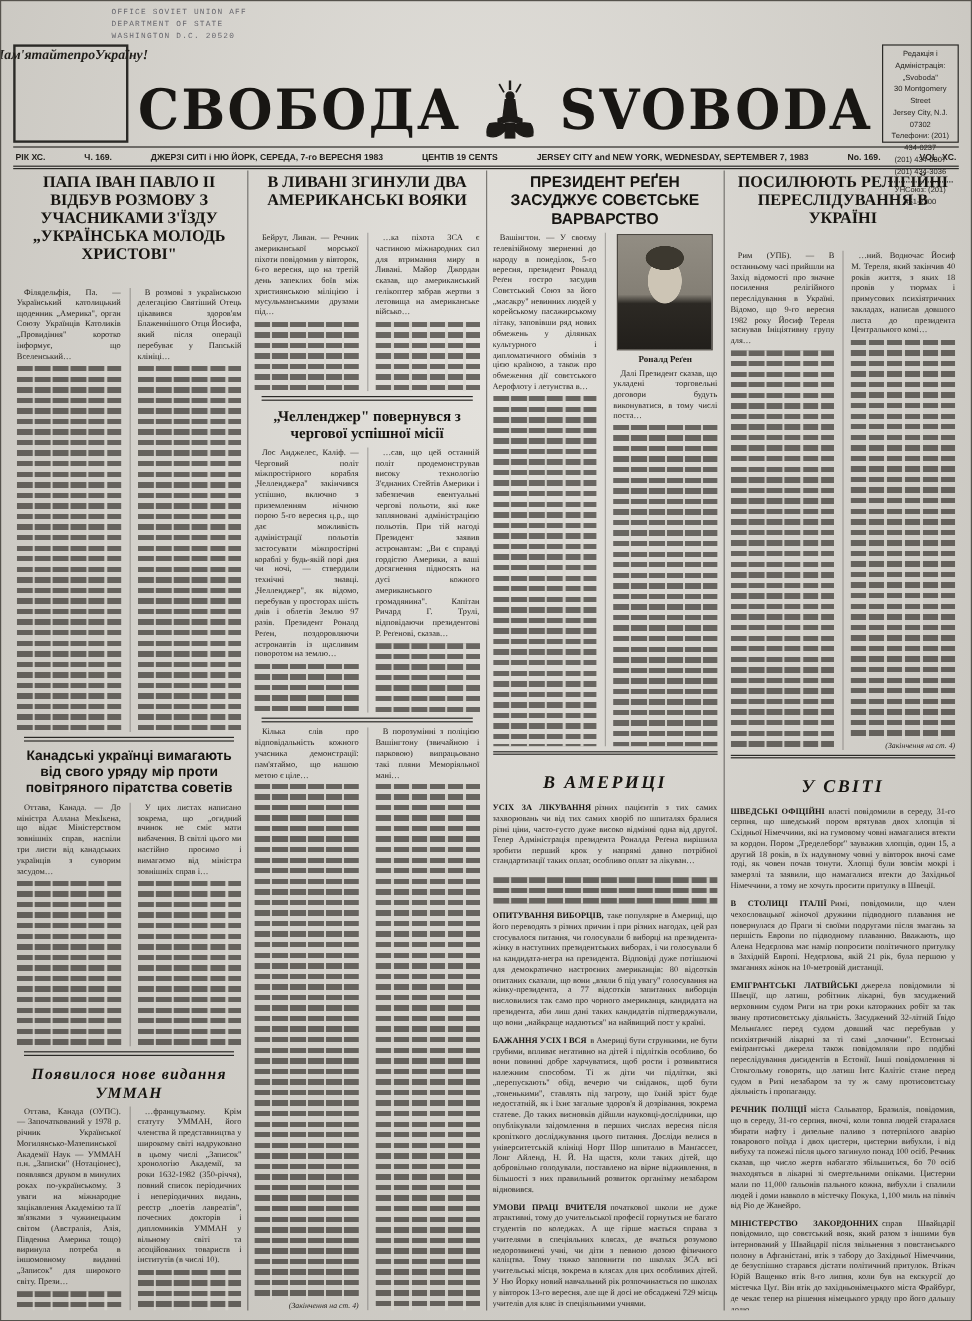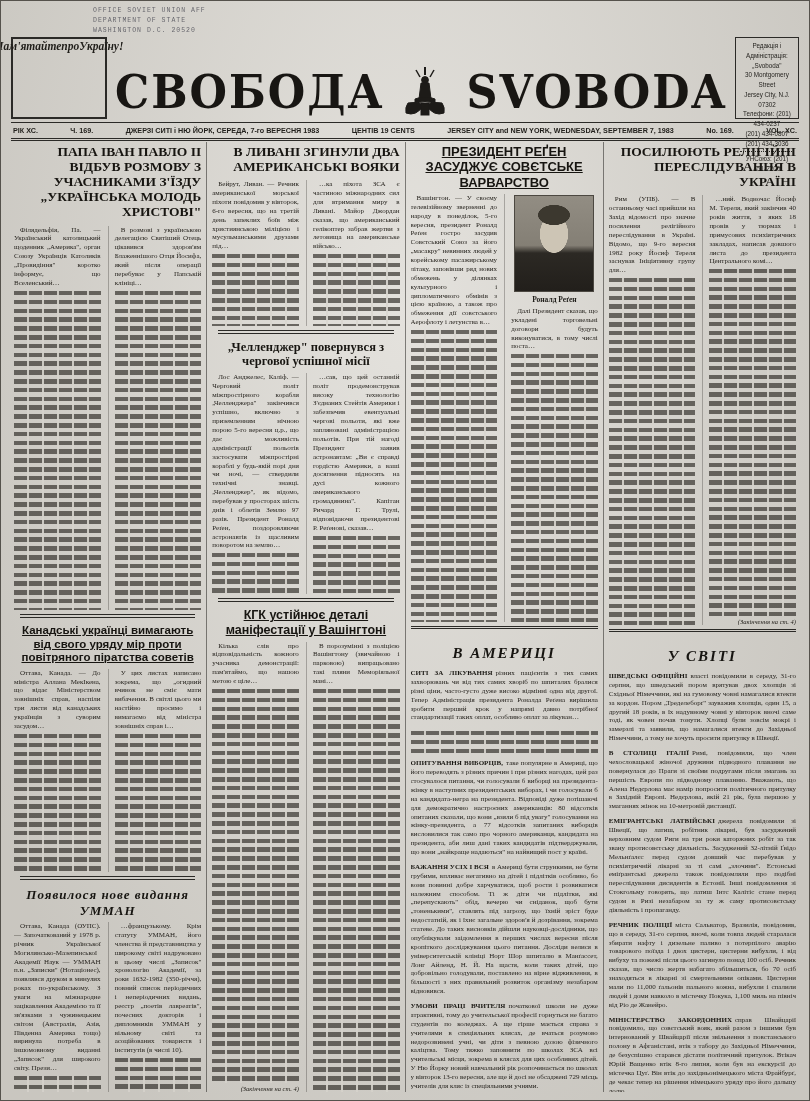--- a/index.html
+++ b/index.html
@@ -29,23 +29,23 @@
   .dateline{position:absolute;left:10px;right:10px;top:121px;height:15px;
     border-top:1px solid #2b2a27;border-bottom:3px double #2b2a27;
     display:flex;align-items:center;justify-content:space-between;
     font:bold 7.2px "Liberation Sans", sans-serif;color:#23211d;padding:0 2px;}
   
   .cols{position:absolute;left:8px;right:8px;top:141px;bottom:8px;display:flex;}
   .col{flex:1;padding:0 5px;display:flex;flex-direction:column;overflow:hidden;min-width:0;}
   .col + .col{border-left:1px solid rgba(40,38,34,.55);}
   .rule-double{border-top:1px solid #2b2a27;border-bottom:1px solid #2b2a27;height:2px;margin:4px 6px;}
   
-  .h-serif{font:bold 13.5px "Liberation Serif", serif;line-height:1.12;text-align:right;margin:2px 0 6px;color:#171511;}
+  .h-serif{font:bold 13.5px "Liberation Serif", serif;line-height:1.12;text-align:center;margin:2px 0 20px;color:#171511;}
   .h-serif-sm{font:bold 12.5px "Liberation Serif", serif;line-height:1.15;text-align:center;margin:2px 0 4px;color:#171511;}
-  .h-sans{font:bold 12.5px "Liberation Sans", sans-serif;line-height:1.18;text-align:center;margin:2px 0 4px;color:#171511;text-decoration:underline;}
+  .h-sans{font:bold 12.5px "Liberation Sans", sans-serif;line-height:1.18;text-align:center;margin:2px 0 4px;color:#171511;}
   .h-ital{font:italic bold 13px "Liberation Serif", serif;text-align:center;letter-spacing:1px;margin:3px 0 3px;color:#171511;}
   
   .article{overflow:hidden;display:flex;flex-direction:column;}
   .body2{display:flex;gap:7px;flex:1;min-height:0;}
   .subcol{flex:1;display:flex;flex-direction:column;min-width:0;}
   .subcol + .subcol{border-left:1px solid rgba(40,38,34,.30);padding-left:6px;}
   .btxt{font:7px "Liberation Serif", serif;line-height:1.27;text-align:justify;color:#26231e;}
   .btxt::first-letter{padding-left:6px;}
   .fill{flex:1 1 auto;min-height:6px;opacity:.78;margin-top:3px;
     background-image:
@@ -197,21 +197,20 @@
             <div class="fill"></div>
           </div>
           <div class="subcol">
             <div class="btxt">…сав, що цей останній політ продемонстрував високу технологію З'єднаних Стейтів Америки і забезпечив евентуальні чергові польоти, які вже запляновані адміністрацією польотів. При тій нагоді Президент заявив астронавтам: „Ви є справді гордістю Америки, а ваші досягнення підносять на дусі кожного американського громадянина". Капітан Ричард Г. Трулі, відповідаючи президентові Р. Реґенові, сказав…</div>
             <div class="fill"></div>
           </div>
         </div>
       </div>
       <div class="rule-double"></div>
       <div class="article a-kgk">
-        <div class="h-sans">КГК устійнює деталі маніфестації у Вашінгтоні</div>
         <div class="body2">
           <div class="subcol">
             <div class="btxt">Кілька слів про відповідальність кожного учасника демонстрації: пам'ятаймо, що нашою метою є ціле…</div>
             <div class="fill"></div>
             <div class="cont">(Закінчення на ст. 4)</div>
           </div>
           <div class="subcol">
             <div class="btxt">В порозумінні з поліцією Вашінгтону (звичайною і парковою) випрацьовано такі пляни Меморіяльної мані…</div>
             <div class="fill"></div>
           </div>
@@ -231,21 +230,21 @@
             <div class="photo"></div>
             <div class="caption">Роналд Реґен</div>
             <div class="btxt">Далі Президент сказав, що укладені торговельні договори будуть виконуватися, в тому числі поста…</div>
             <div class="fill"></div>
           </div>
         </div>
       </div>
       <div class="section">
         <div class="sec-head">В АМЕРИЦІ</div>
         <div class="item">
-          <b>СИТІ ЗА ЛІКУВАННЯ</b><span>різних пацієнтів з тих самих захворювань чи від тих самих хворіб по шпиталях бралися різні ціни, часто-густо дуже високо відмінні одна від другої. Тепер Адміністрація президента Роналда Реґена вирішила зробити перший крок у напрямі давно потрібної стандартизації таких оплат, особливо оплат за лікуван…</span>
+          <b>УСІХ ЗА ЛІКУВАННЯ</b><span>різних пацієнтів з тих самих захворювань чи від тих самих хворіб по шпиталях бралися різні ціни, часто-густо дуже високо відмінні одна від другої. Тепер Адміністрація президента Роналда Реґена вирішила зробити перший крок у напрямі давно потрібної стандартизації таких оплат, особливо оплат за лікуван…</span>
         </div>
         <div class="fill" style="flex:0 0 22px"></div>
         <div class="item" style="margin-top:6px">
           <b>ОПИТУВАННЯ ВИБОРЦІВ,</b><span>таке популярне в Америці, що його переводять з різних причин і при різних нагодах, цей раз стосувалося питання, чи голосували б виборці на президента-жінку в наступних президентських виборах, і чи голосували б на кандидата-негра на президента. Відповіді дуже потішаючі для демократично настроєних американців: 80 відсотків опитаних сказали, що вони „взяли б під увагу" голосування на жінку-президента, а 77 відсотків запитаних виборців висловилися так само про чорного американця, кандидата на президента, аби лиш дані таких кандидатів підтверджували, що вони „найкраще надаються" на найвищий пост у країні.</span>
         </div>
         <div class="item">
           <b>БАЖАННЯ УСІХ І ВСЯ</b><span>в Америці бути стрункими, не бути грубими, впливає негативно на дітей і підлітків особливо, бо вони повинні добре харчуватися, щоб рости і розвиватися належним способом. Ті ж діти чи підлітки, які „перепускають" обід, вечерю чи сніданок, щоб бути „тоненькими", ставлять під загрозу, що їхній зріст буде недостатній, як і їхнє загальне здоров'я й дозрівання, зокрема статеве. До таких висновків дійшли науковці-дослідники, що опублікували заідомлення в перших числах вересня після кропіткого досліджування цього питання. Досліди велися в університетській клініці Норт Шор шпиталю в Манґассет, Лонг Айленд, Н. Й. На щастя, коли таких дітей, що добровільно голодували, поставлено на вірне відживлення, в більшості з них правильний розвиток організму незабаром відновився.</span>
         </div>
         <div class="item">
           <b>УМОВИ ПРАЦІ ВЧИТЕЛЯ</b><span>початкової школи не дуже атрактивні, тому до учительської професії горнуться не багато студентів по коледжах. А ще гірше мається справа з учителями в спеціяльних клясах, де вчаться розумово недорозвинені учні, чи діти з певною дозою фізичного каліцтва. Тому тяжко заповнити по школах ЗСА всі учительські місця, зокрема в клясах для цих особливих дітей. У Ню Йорку новий навчальний рік розпочинається по школах у вівторок 13-го вересня, але ще й досі не обсаджені 729 місць учителів для кляс із спеціяльними учнями.</span>

